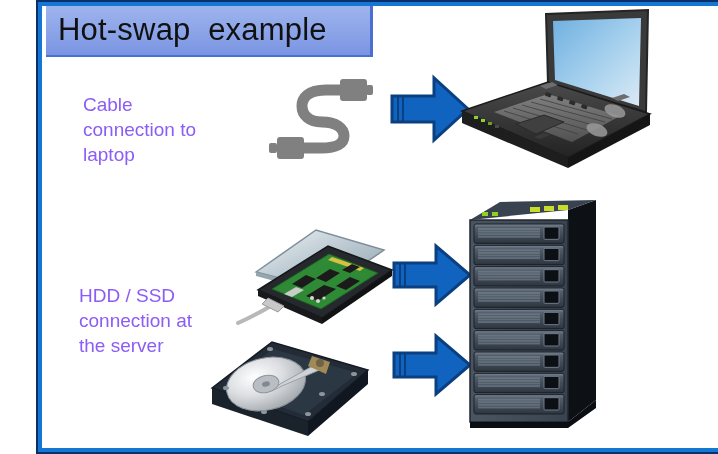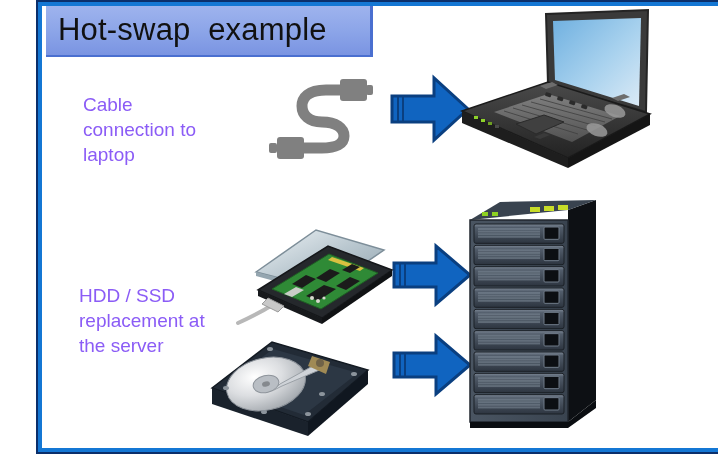--- a/index.html
+++ b/index.html
@@ -86,21 +86,21 @@
 
   <div class="title-block">
     <span class="title-text">Hot-swap  example</span>
   </div>
 
   <div class="caption" id="caption-cable">Cable
 connection to
 laptop</div>
 
   <div class="caption" id="caption-hdd">HDD / SSD
-replacement at
+connection at
 the server</div>
 
   <div class="art" id="cable-art">
     <svg viewBox="0 0 116 92" width="116" height="92">
       <path d="M92 18 H62 C44 18 38 26 38 34 C38 43 45 50 58 50 C72 50 80 56 80 64 C80 72 72 76 58 76 H26" fill="none" stroke="#808080" stroke-width="11" stroke-linecap="round"></path>
       <rect x="76" y="7" width="27" height="22" rx="3" fill="#808080"></rect>
       <rect x="102" y="13" width="7" height="10" rx="2" fill="#808080"></rect>
       <rect x="13" y="65" width="27" height="22" rx="3" fill="#808080"></rect>
       <rect x="5" y="71" width="8" height="10" rx="2" fill="#808080"></rect>
     </svg>

